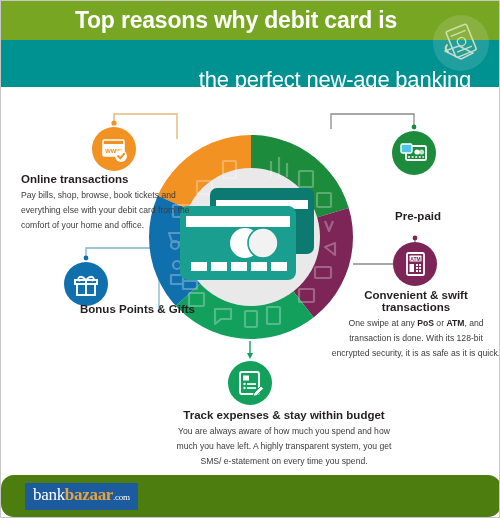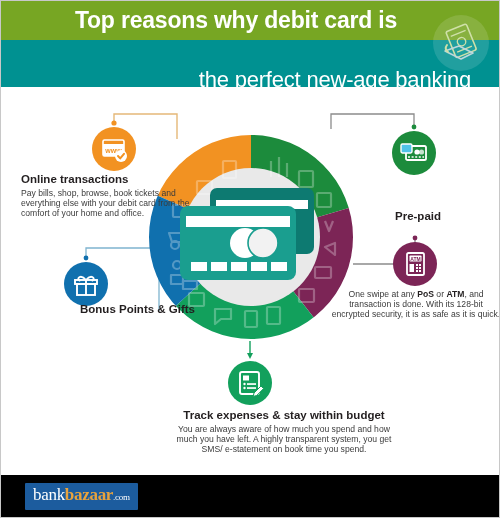--- a/index.html
+++ b/index.html
@@ -74,35 +74,36 @@
 
   
   .blk{position:absolute;}
   .blk h3{
     margin:0 0 3px 0;
     font-size:11.5px;font-weight:bold;color:#231f20;
     font-family:"Liberation Sans", sans-serif;
   }
   .blk p{
     margin:0;
-    font-size:8.6px;line-height:10px;color:#3b3b3b;
+    font-size:8.6px;line-height:15px;color:#3b3b3b;
     font-family:"Liberation Sans", sans-serif;
   }
   .blk p b{font-weight:bold;color:#231f20;}
 
   #txt-online  {left:6px;  top:172px; width:182px; margin-left:14px;}
   #txt-prepaid {left:336px;top:176px; width:162px; text-align:center;margin-top:33px;}
   #txt-atm     {left:330px;top:288px; width:170px; text-align:center;}
   #txt-gift    {left:6px;  top:302px; width:188px; text-align:right;}
   #txt-track   {left:140px;top:408px; width:222px; text-align:center;margin-left:32px;}
 
   
   .footer{
     position:absolute;left:0;bottom:0;width:500px;height:42px;
-    background:#000000;
+    background:#4d7c0f;
+    border-radius:13px;
   }
   .logo{
     position:absolute;left:24px;top:8px;
     background:#1c5c9e;
     padding:3px 8px 4px 8px;
     border-radius:1px;
     font-family:"Liberation Serif", serif;
     font-size:17px;line-height:18px;
     letter-spacing:-0.3px;
     white-space:nowrap;
@@ -291,29 +292,30 @@
   <div class="blk" id="txt-online">
     <h3>Online transactions</h3>
     <p>Pay bills, shop, browse, book tickets and everything else with your debit card from the comfort of your home and office.</p>
   </div>
 
   <div class="blk" id="txt-prepaid">
     <h3>Pre-paid</h3>
   </div>
 
   <div class="blk" id="txt-atm">
+    <h3>Convenient &amp; swift transactions</h3>
     <p>One swipe at any <b>PoS</b> or <b>ATM</b>, and transaction is done. With its 128-bit encrypted security, it is as safe as it is quick.</p>
   </div>
 
   <div class="blk" id="txt-gift">
     <h3>Bonus Points &amp; Gifts</h3>
   </div>
 
   <div class="blk" id="txt-track">
     <h3>Track expenses &amp; stay within budget</h3>
-    <p>You are always aware of how much you spend and how much you have left. A highly transparent system, you get SMS/ e-statement on book time you spend.</p>
+    <p>You are always aware of how much you spend and how much you have left. A highly transparent system, you get SMS/ e-statement on every time you spend.</p>
   </div>
 
   <div class="footer">
     <div class="logo"><span class="w">bank</span><span class="g">bazaar</span><span class="dot">.com</span></div>
   </div>
 
 </div>
 
 </body></html>

